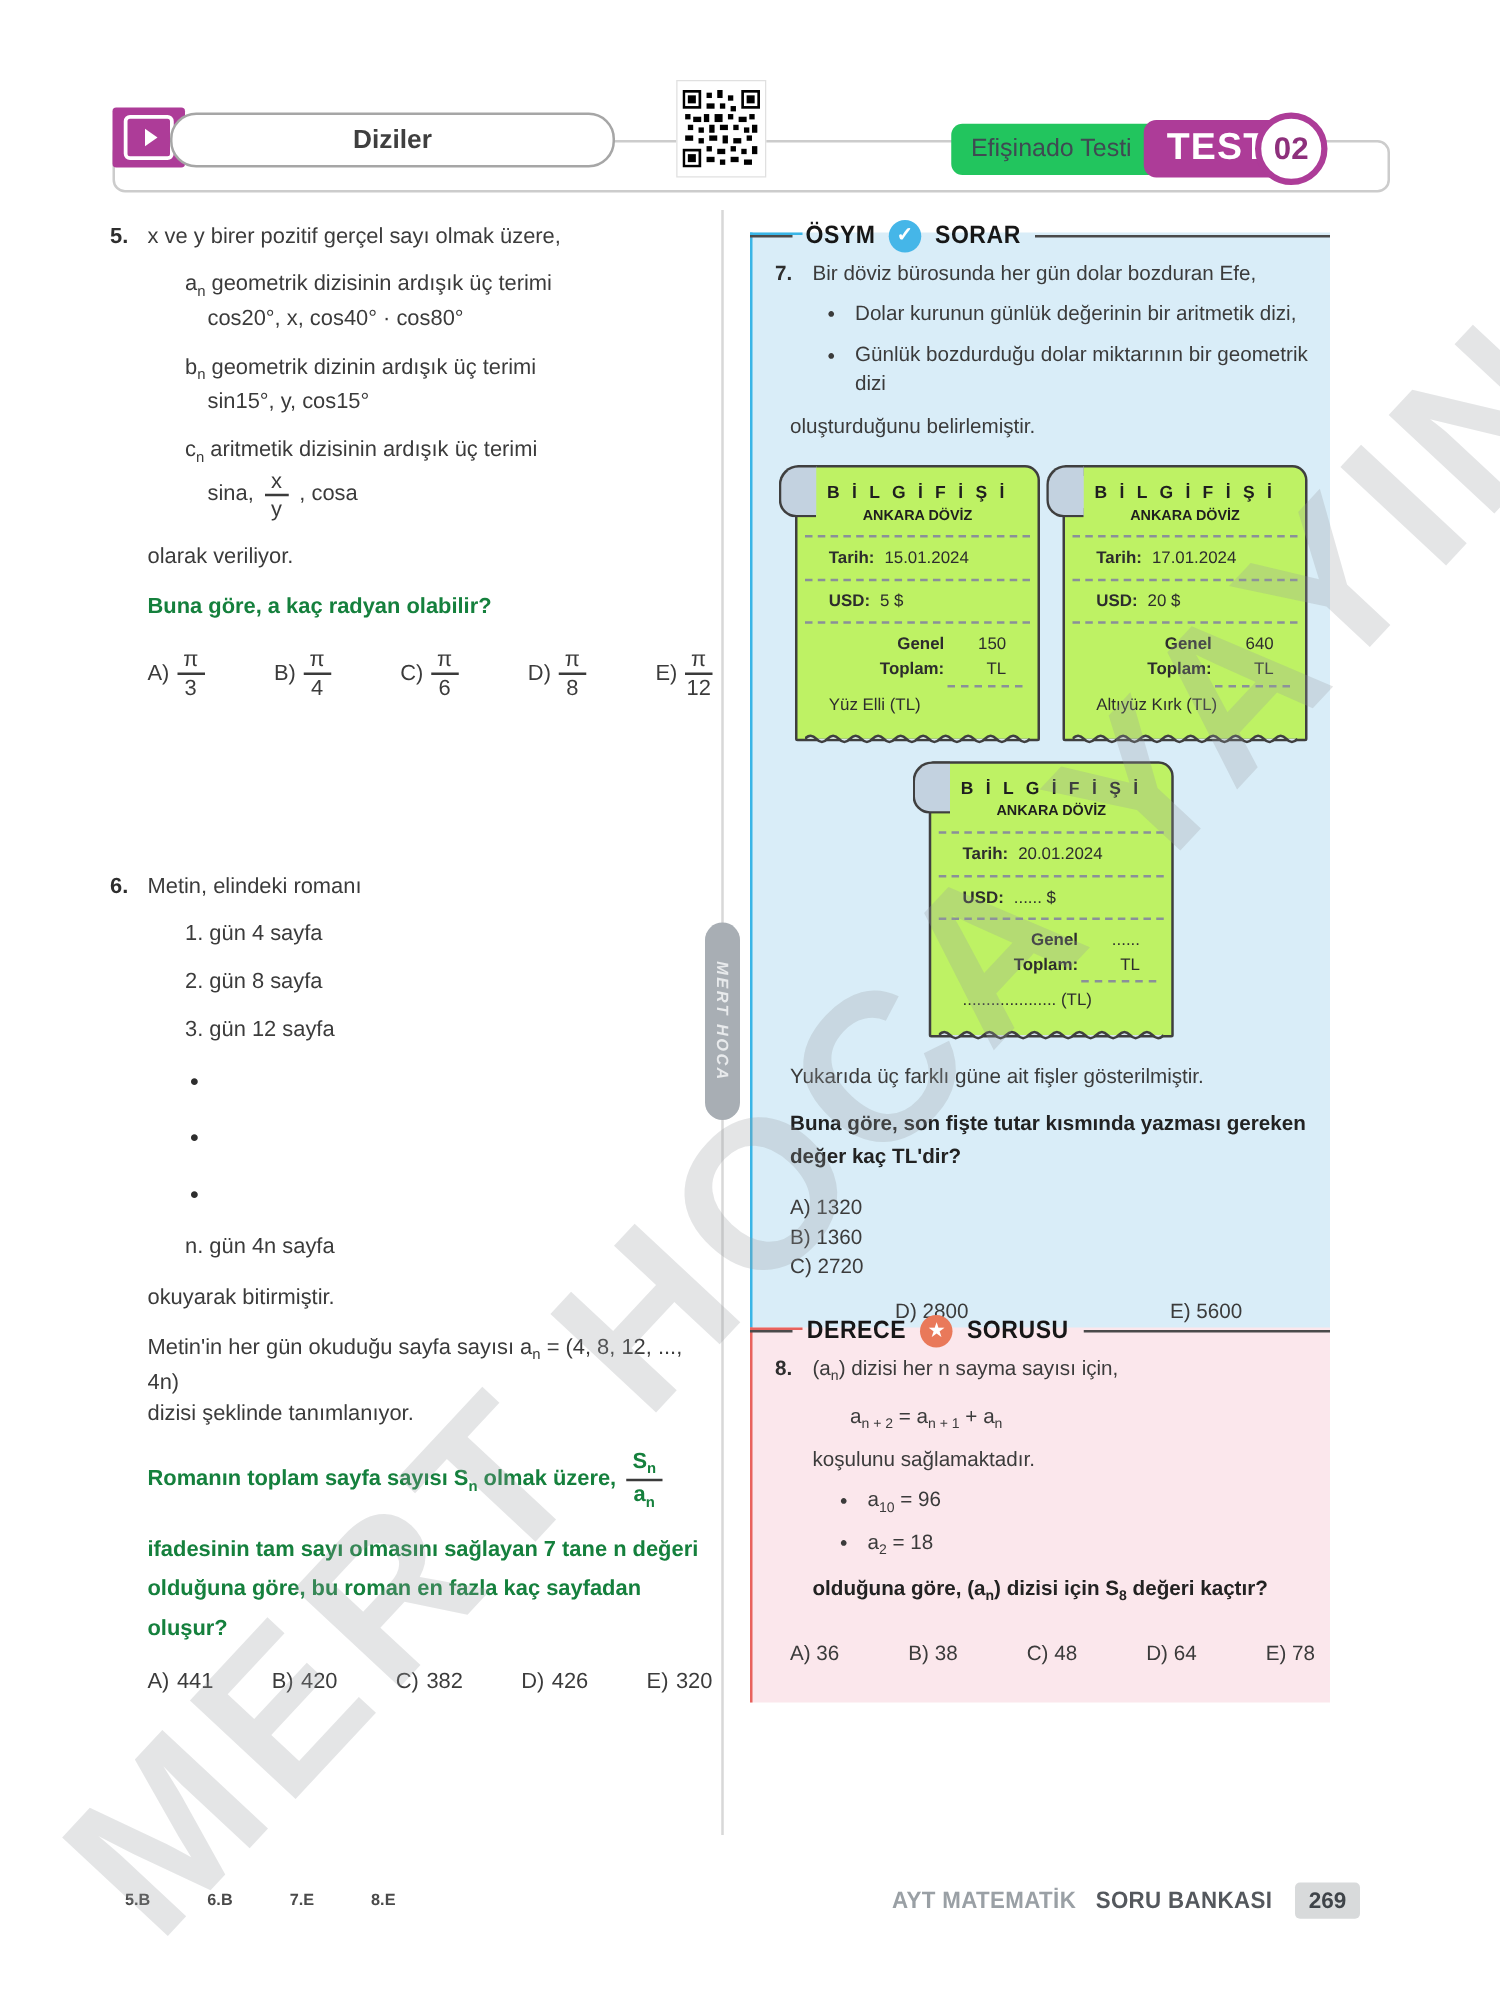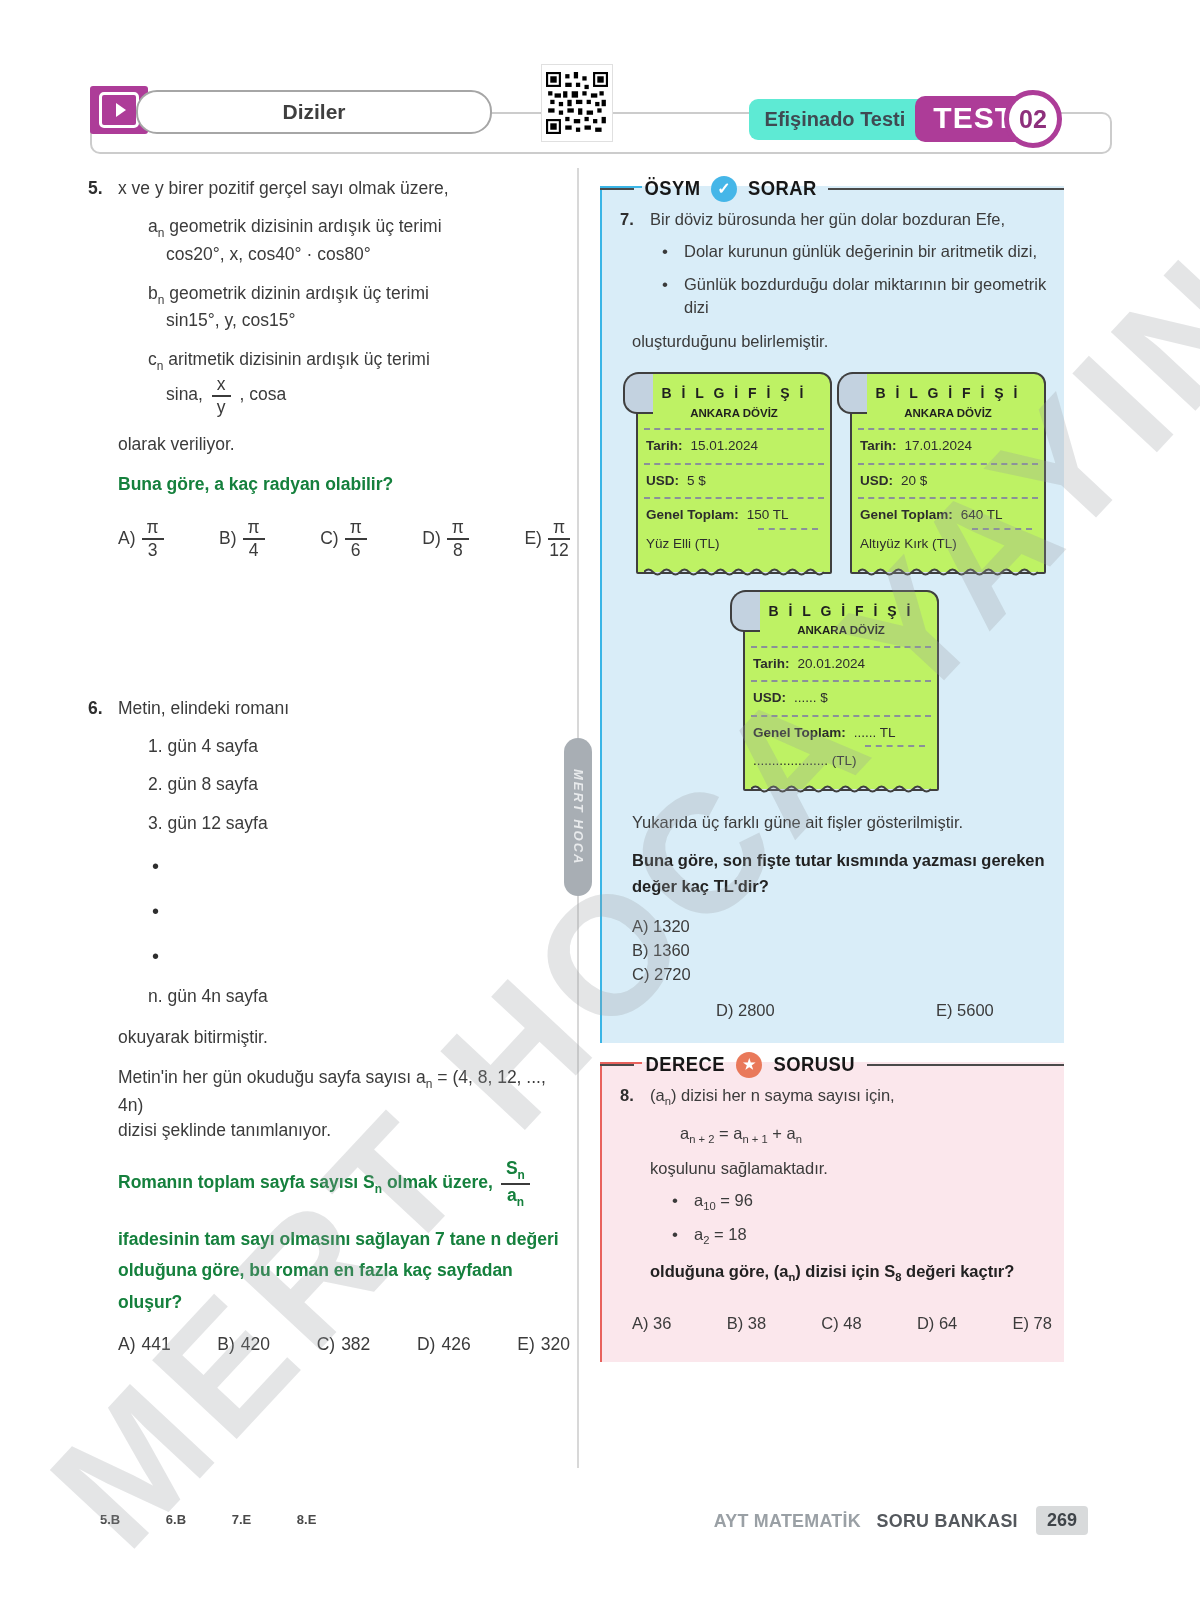--- a/index.html
+++ b/index.html
@@ -15,21 +15,21 @@
   .band{position:absolute;left:90px;top:112px;width:1018px;height:38px;border:2px solid #cccccc;border-radius:10px;}
   .chapter-icon{position:absolute;left:90px;top:86px;width:58px;height:48px;background:#ad3c98;border-radius:3px;
     display:flex;align-items:center;justify-content:center;z-index:2;}
   .play-box{width:34px;height:30px;border:3px solid #fff;border-radius:5px;display:flex;align-items:center;justify-content:center;}
   .play-tri{width:0;height:0;border-left:10px solid #fff;border-top:7px solid transparent;border-bottom:7px solid transparent;margin-left:3px;}
   .chapter-pill{position:absolute;left:136px;top:90px;width:352px;height:40px;background:#fff;border:2px solid #a6a6a6;
     border-radius:21px;display:flex;align-items:center;justify-content:center;font-size:21px;font-weight:700;color:#3f3f3f;z-index:2;}
   .qr{position:absolute;left:541px;top:64px;width:70px;height:76px;background:#fff;border:1px solid #e0e0e0;
     display:flex;align-items:center;justify-content:center;z-index:2;}
   .test-group{position:absolute;right:138px;top:90px;display:flex;align-items:center;z-index:2;}
-  .test-label{background:#5eead4;color:#3f4a52;font-weight:700;font-size:20px;padding:9px 24px 9px 16px;border-radius:9px;margin-right:-14px;}
+  .test-label{background:#22c55e;color:#3f4a52;font-weight:400;font-size:20px;padding:9px 24px 9px 16px;border-radius:9px;margin-right:-14px;}
   .test-word{background:#ad3c98;color:#fff;font-weight:800;font-size:30px;letter-spacing:1px;padding:5px 30px 7px 18px;
     border-radius:10px;position:relative;z-index:1;margin-right:-40px;}
   .test-num{width:48px;height:48px;background:#fff;border:5px solid #ad3c98;border-radius:50%;display:flex;align-items:center;
     justify-content:center;font-weight:800;font-size:25px;color:#8e307c;color:#8e307c;position:relative;z-index:2;}
 
   
   .divider{position:absolute;left:577px;top:168px;width:2px;height:1300px;background:#d8d8d8;}
   .divider-tab{position:absolute;left:564px;top:738px;width:28px;height:158px;background:#a8aeb4;border-radius:14px;
     display:flex;align-items:center;justify-content:center;z-index:3;}
   .divider-tab span{writing-mode:vertical-rl;font-size:13px;font-weight:700;font-style:italic;color:#e8eaec;letter-spacing:2px;}
@@ -71,21 +71,21 @@
 
   
   .receipts-row{display:flex;justify-content:space-between;padding:0 2px;margin-top:18px;}
   .receipt{position:relative;width:176px;margin-left:14px;background:#bef264;border:2px solid #3f3f3f;
     border-radius:4px 12px 2px 2px;padding:9px 8px 16px;font-size:13.5px;color:#2d2d2d;}
   .receipt .curl{position:absolute;left:-15px;top:-2px;width:28px;height:38px;background:#c3d2e0;
     border:2px solid #3f3f3f;border-right:none;border-radius:16px 0 0 14px;}
   .rc-title{text-align:center;font-weight:800;letter-spacing:3px;font-size:14px;color:#1f1f1f;}
   .rc-sub{text-align:center;font-weight:700;font-size:11.5px;margin-top:1px;color:#1f1f1f;}
   .dash{border-top:2px dashed #8a9099;margin:7px -2px 6px;}
-  .r-row{display:flex;align-items:baseline;margin:2px 0;}
+  .r-row{display:flex;align-items:baseline;margin:2px 17px;text-align:right;}
   .r-row .rl{font-weight:800;margin-right:8px;}
   .mini-dash{border-top:2px dashed #8a9099;width:60px;margin:3px 4px 3px auto;}
   .words{margin-top:4px;}
   .wave{position:absolute;left:6px;right:6px;bottom:-5px;width:calc(100% - 12px);height:10px;}
   .receipt-center{display:flex;justify-content:center;margin-top:16px;}
 
   .opts-free{display:flex;margin-top:16px;}
   .opts-free .o1{width:186px;}
   .opts-free .o2{width:186px;}
   .opts-row2{display:flex;margin-top:12px;margin-left:96px;}

